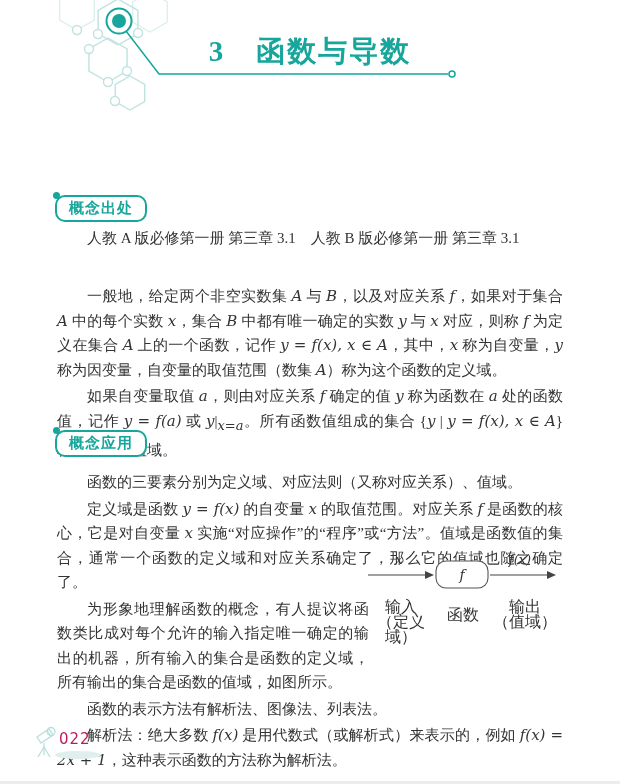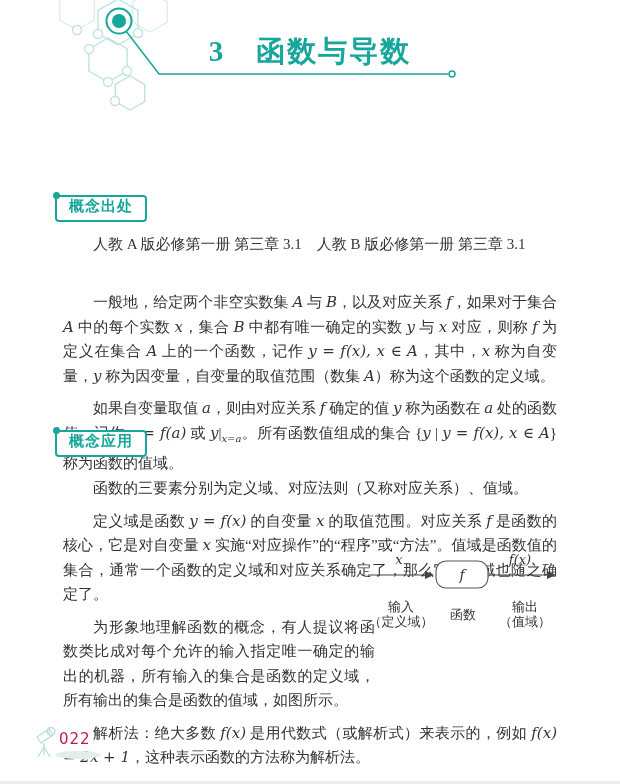--- a/index.html
+++ b/index.html
@@ -32,57 +32,57 @@
     position:absolute;top:126px;left:0;width:620px;margin:0;
     text-align:center;
     font-family:"Liberation Sans","DejaVu Sans",sans-serif;
     font-weight:bold;font-size:20px;line-height:26px;
     color:#1a1a1a;letter-spacing:1px;
   }
   
   .badge{
     position:absolute;left:55px;
     border:2px solid var(--accent);
-    border-radius:4px;
+    border-radius:10px;
     padding:1px 12px 2px 12px;
     background:#ffffff;
     color:var(--accent);
-    font-family:Liberation Mono, monospace;
+    font-family:Liberation Serif, serif;
     font-weight:bold;font-size:15px;line-height:20px;
     letter-spacing:1px;
   }
   .badge .dot{
     position:absolute;left:-4px;top:-5px;
     width:7px;height:7px;border-radius:50%;
     background:var(--accent);
   }
   .badge-source{top:195px;}
   .badge-interp{top:256px;}
   .badge-app{top:430px;}
   
   .body-text{
     position:absolute;left:55px;width:510px;
     font-size:15px;line-height:24.5px;
     text-align:justify;
     color:var(--text);
   }
-  .body-text p{margin:8px;text-indent:2em;}
+  .body-text p{margin:2px;text-indent:2em;}
   .source-text{top:224px;}
   .interp-body{top:282px;}
   .app-body{top:468px;}
   .para-narrow{width:312px;}
   .seg-m{font-style:italic;font-family:"DejaVu Serif","Liberation Serif",serif;}
   .seg-sub{
     font-style:italic;font-family:"DejaVu Serif","Liberation Serif",serif;
-    font-size:10px;vertical-align:-4px;letter-spacing:0;
+    font-size:13px;vertical-align:-4px;letter-spacing:0;
   }
   
   .diagram{position:absolute;left:362px;top:548px;width:202px;}
   .dia-captions{display:flex;margin-top:1px;
-    font-size:13px;line-height:15px;color:#333;text-align:center;
+    font-size:16px;line-height:15px;color:#333;text-align:center;
     font-family:"Liberation Serif","DejaVu Serif",serif;}
   .dia-col1{width:78px;}
   .dia-col2{width:46px;padding-top:8px;}
   .dia-col3{width:78px;}
   .svg-math{font-style:italic;font-family:"DejaVu Serif","Liberation Serif",serif;font-size:13px;fill:#333;}
   .svg-math-big{font-style:italic;font-family:"DejaVu Serif","Liberation Serif",serif;font-size:14px;fill:#333;}
   
   .telescope{position:absolute;left:34px;top:722px;}
   .page-oval{
     position:absolute;left:55px;top:751px;width:46px;height:8px;
@@ -144,20 +144,21 @@
   </div>
 
   <div class="badge badge-app">
     <span class="dot"></span>
     <span>概念应用</span>
   </div>
   <div class="body-text app-body">
     <p>函数的三要素分别为定义域、对应法则（又称对应关系）、值域。</p>
     <p><span>定义域是函数 </span><span class="seg-m">y = f(x)</span><span> 的自变量 </span><span class="seg-m">x</span><span> 的取值范围。对应关系 </span><span class="seg-m">f</span><span> 是函数的核心，它是对自变量 </span><span class="seg-m">x</span><span> 实施“对应操作”的“程序”或“方法”。值域是函数值的集合，通常一个函数的定义域和对应关系确定了，那么它的值域也随之确定了。</span></p>
     <p class="para-narrow">为形象地理解函数的概念，有人提议将函数类比成对每个允许的输入指定唯一确定的输出的机器，所有输入的集合是函数的定义域，所有输出的集合是函数的值域，如图所示。</p>
+    <p>函数的表示方法有解析法、图像法、列表法。</p>
     <p><span>解析法：绝大多数 </span><span class="seg-m">f(x)</span><span> 是用代数式（或解析式）来表示的，例如 </span><span class="seg-m">f(x) = 2x + 1</span><span>，这种表示函数的方法称为解析法。</span></p>
   </div>
 
   <div class="diagram">
     <svg width="202" height="46" viewBox="0 0 202 46">
       <line x1="6" y1="27" x2="64" y2="27" stroke="#444" stroke-width="1.2"></line>
       <polygon points="63,23 72,27 63,31" fill="#444"></polygon>
       <text x="37" y="16" text-anchor="middle" class="svg-math">x</text>
       <rect x="74" y="13" width="52" height="27" rx="10" ry="10" fill="#ffffff" stroke="#555" stroke-width="1.1"></rect>
       <text x="100" y="32" text-anchor="middle" class="svg-math-big">f</text>

